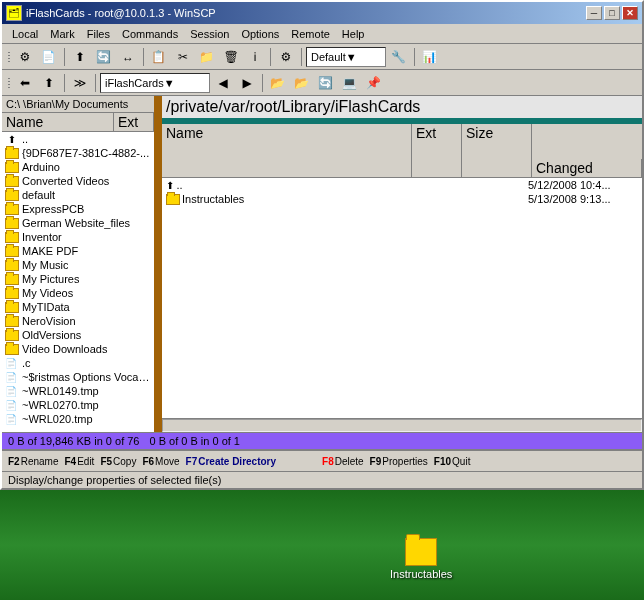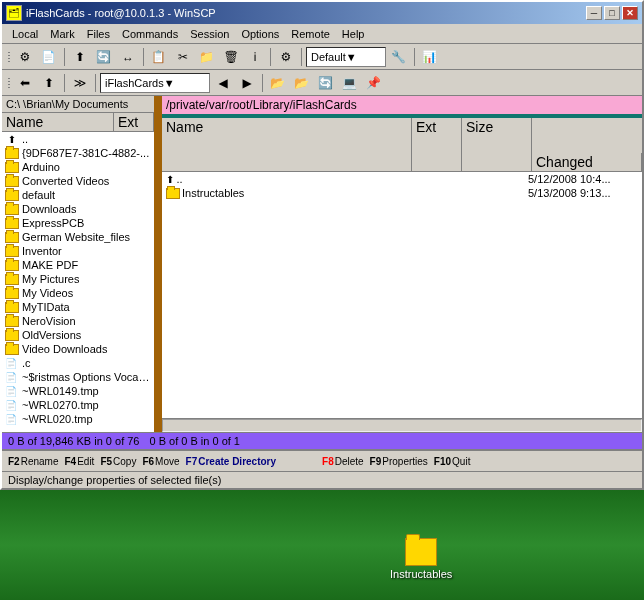--- a/index.html
+++ b/index.html
@@ -39,21 +39,21 @@
     .col-header { padding: 1px 4px; font-size: 14px; border-right: 1px solid #808080; cursor: pointer; }
     .left-list { flex: 1; overflow-y: auto; background: white; }
     .file-row { display: flex; align-items: center; padding: 1px 2px; cursor: pointer; white-space: nowrap; }
     .folder-icon { width: 16px; height: 12px; display: inline-flex; align-items: center; justify-content: center; margin-right: 2px; flex-shrink: 0; }
     .folder-img { width: 14px; height: 11px; background: #ffd700; border: 1px solid #b8860b; position: relative; }
     .folder-img::before { content: ''; position: absolute; top: -3px; left: 0; width: 6px; height: 3px; background: #ffd700; border: 1px solid #b8860b; border-bottom: none; }
     .file-name { font-size: 11px; overflow: hidden; text-overflow: ellipsis; }
 
     
     .right-pane { flex: 1; display: flex; flex-direction: column; }
-    .right-path { background: #f9a8d4; padding: 2px 4px; border-bottom: 4px solid #0f766e; font-size: 12px; }
+    .right-path { background: #e5e5e5; padding: 2px 4px; border-bottom: 6px solid #0f766e; font-size: 16px; }
     .right-headers { display: flex; border-bottom: 1px solid #808080; background: #d4d0c8; }
     .right-list { flex: 1; overflow-y: auto; background: white; }
     .right-row { display: flex; align-items: center; padding: 1px 4px; cursor: pointer; }
     .right-col-name { flex: 1; font-size: 11px; display: flex; align-items: center; gap: 2px; }
     .right-col-ext { width: 50px; font-size: 11px; }
     .right-col-size { width: 70px; font-size: 11px; text-align: right; padding-right: 8px; }
     .right-col-changed { width: 110px; font-size: 11px; }
 
     
     .status-top { background: #8b5cf6; padding: 2px 6px; border-top: 1px solid #808080; border-bottom: 1px solid #808080; font-size: 11px; display: flex; gap: 10px; flex-shrink: 0; }
@@ -196,45 +196,45 @@
         <div class="file-row">
           <span class="folder-icon">
               <div class="folder-img"></div>
             </span>
           <span class="file-name">default</span>
         </div>
         <div class="file-row">
           <span class="folder-icon">
               <div class="folder-img"></div>
             </span>
-          <span class="file-name">Downloads</span>
-        </div>
-        <div class="file-row">
-          <span class="folder-icon">
-              <div class="folder-img"></div>
-            </span>
           <span class="file-name">ExpressPCB</span>
         </div>
         <div class="file-row">
           <span class="folder-icon">
               <div class="folder-img"></div>
             </span>
           <span class="file-name">German Website_files</span>
         </div>
         <div class="file-row">
           <span class="folder-icon">
               <div class="folder-img"></div>
             </span>
           <span class="file-name">Inventor</span>
         </div>
         <div class="file-row">
           <span class="folder-icon">
               <div class="folder-img"></div>
             </span>
           <span class="file-name">MAKE PDF</span>
+        </div>
+        <div class="file-row">
+          <span class="folder-icon">
+              <div class="folder-img"></div>
+            </span>
+          <span class="file-name">My Music</span>
         </div>
         <div class="file-row">
           <span class="folder-icon">
               <div class="folder-img"></div>
             </span>
           <span class="file-name">My Pictures</span>
         </div>
         <div class="file-row">
           <span class="folder-icon">
               <div class="folder-img"></div>

